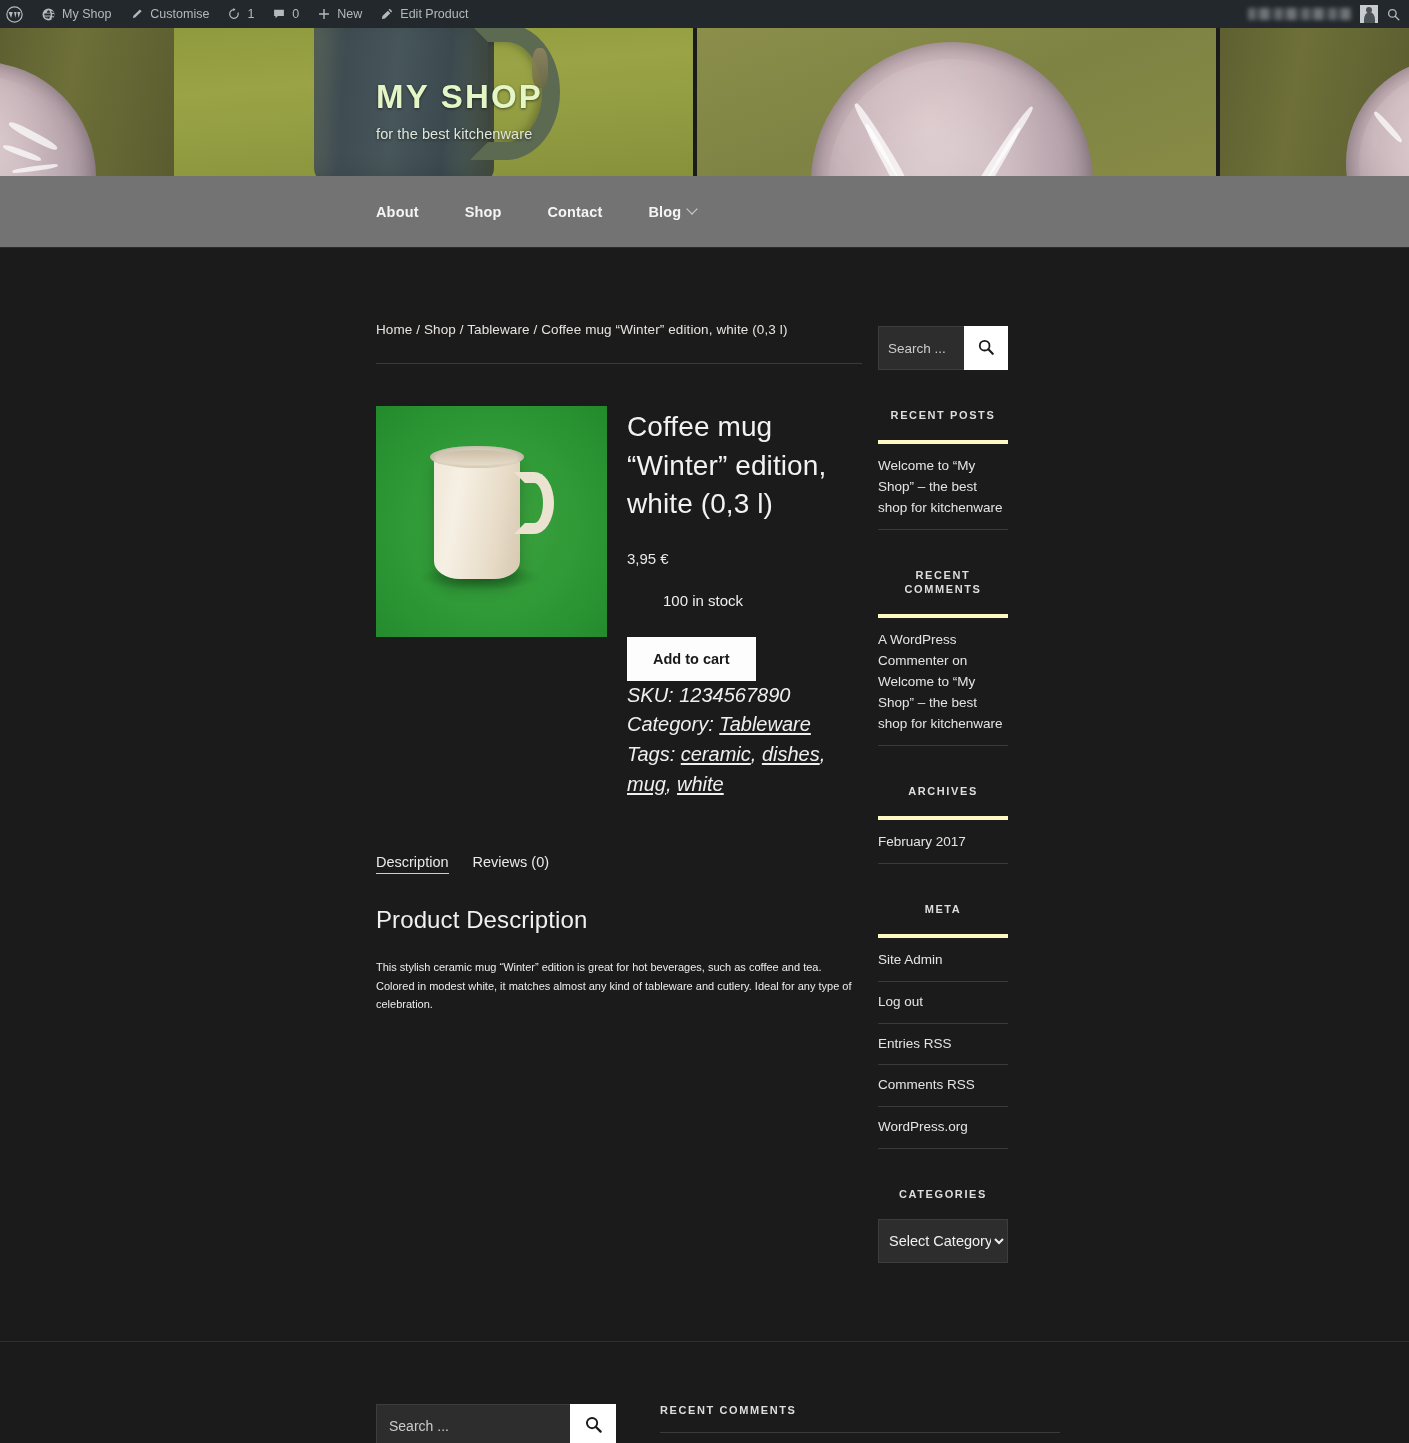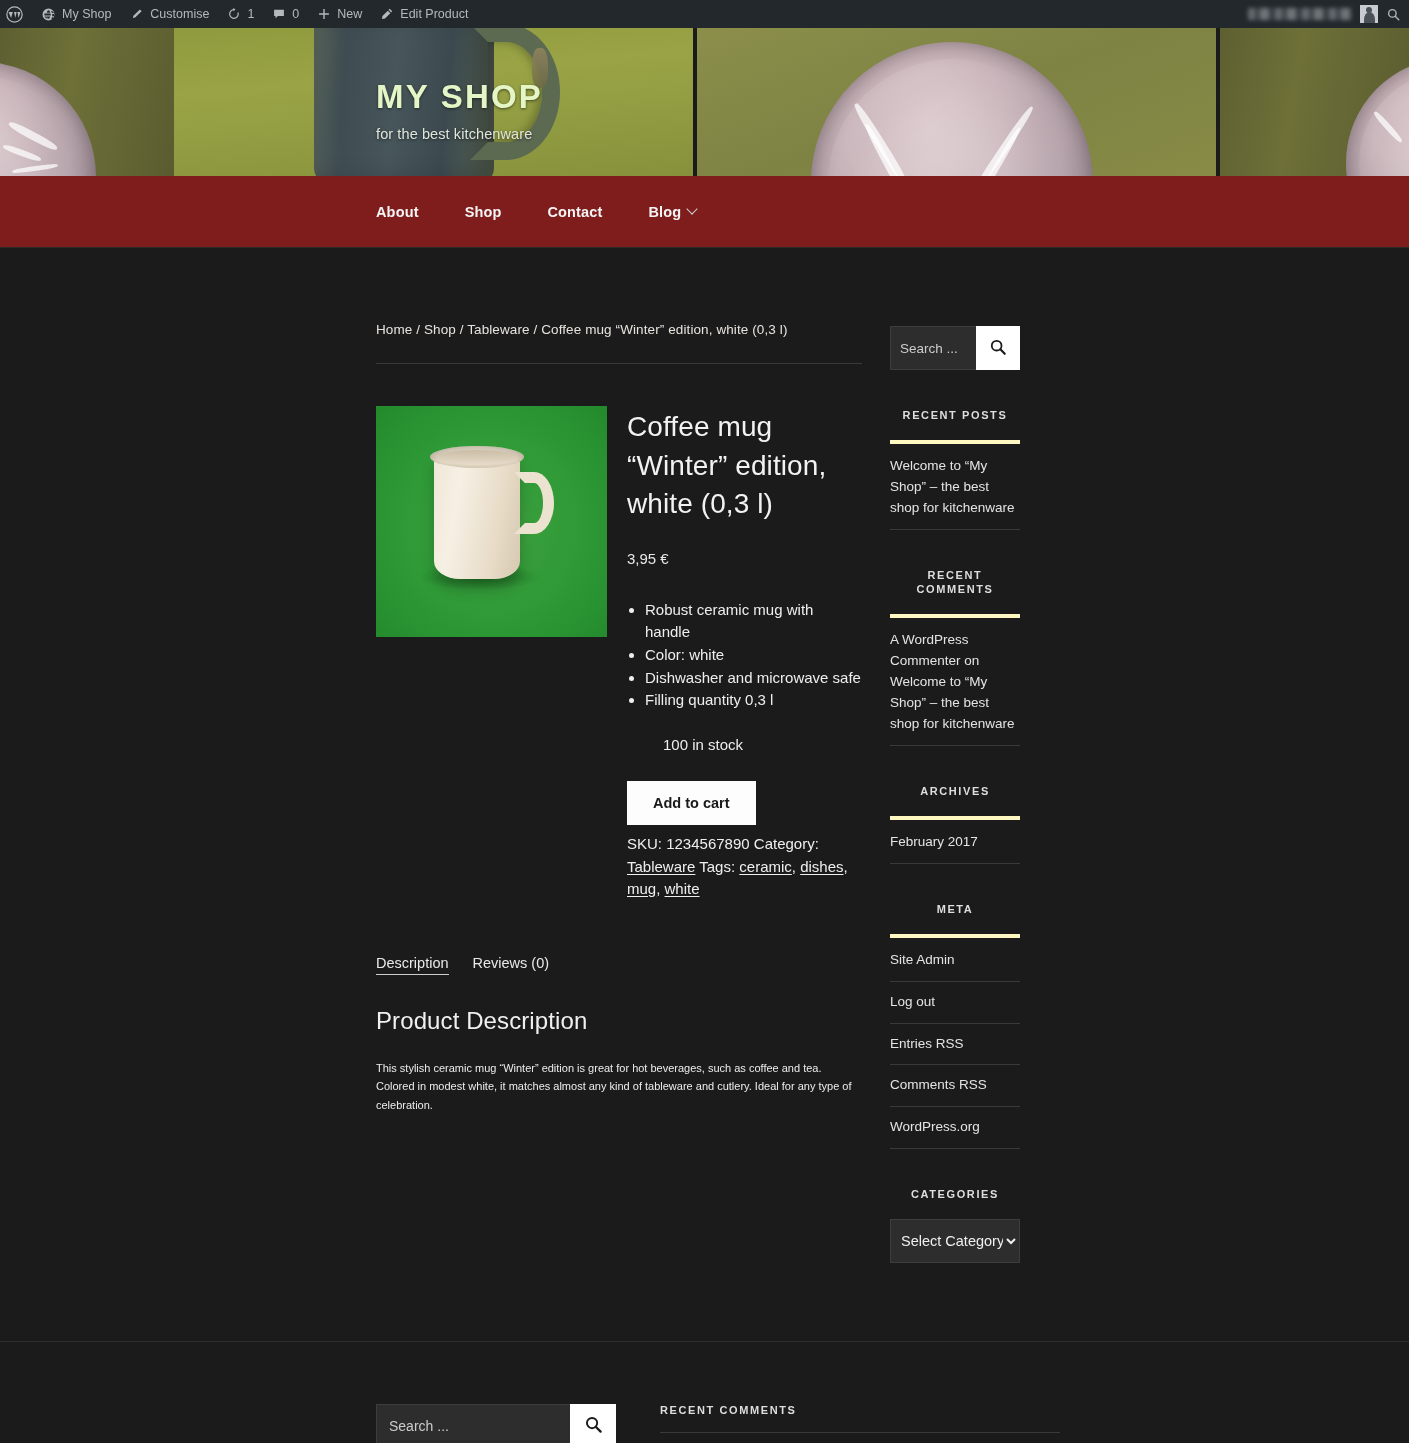--- a/index.html
+++ b/index.html
@@ -174,21 +174,21 @@
     margin-top: 13px;
     font-size: 14.5px;
     color: #dfe6dc;
     text-shadow: 0 1px 3px rgba(0,0,0,.6);
     letter-spacing: .1px;
   }
 
   
   .navbar {
     height: 72px;
-    background: #7f1d1d;
+    background: #737373;
     display: flex;
     align-items: center;
     padding-left: 376px;
     border-bottom: 1px solid #2a2a2a;
   }
   .nav-item {
     color: #f4f4f4;
     font-size: 14.5px;
     font-weight: 700;
     margin-right: 46px;
@@ -202,21 +202,21 @@
     border-right: 1.6px solid #cfcfcf;
     border-bottom: 1.6px solid #cfcfcf;
     transform: rotate(45deg);
     position: relative; top: -3px;
   }
 
   
   .content-wrap {
     display: flex;
     padding: 74px 0 0 376px;
-    gap: 28px;
+    gap: 16px;
     align-items: flex-start;
   }
   .main-col { width: 486px; }
   .side-col { width: 130px; padding-top: 4px; }
 
   .breadcrumb {
     color: #e8e3de;
     font-size: 13.5px;
     padding-bottom: 26px;
     border-bottom: 1px solid #3a3a3a;
@@ -301,24 +301,24 @@
     background: #fdfdfd;
     color: #1a1a1a;
     border: 0;
     font-size: 14.5px;
     font-weight: 700;
     padding: 14px 26px;
     font-family: "Liberation Sans", sans-serif;
     cursor: pointer;
   }
   .prod-meta {
-    margin-top: 8px;
     color: #efefef;
-    font-size: 15px;
+    font-size: 20px;
     line-height: 1.48;
+    font-style: italic;
   }
   .prod-meta a {
     color: #efefef;
     text-decoration: underline;
     text-underline-offset: 2px;
   }
 
   .tabs {
     margin-top: 55px;
     display: flex;
@@ -580,26 +580,20 @@
         <div class="cup"></div>
         <div class="cup-handle"></div>
         <div class="cup-rim"></div>
         <div class="cup-inner"></div>
       </div>
 
       <div class="prod-info">
         <h1 class="prod-title">Coffee mug “Winter” edition, white (0,3 l)</h1>
         <div class="prod-price">3,95&nbsp;€</div>
 
-        <ul class="prod-features">
-          <li>Robust ceramic mug with  handle</li>
-          <li>Color: white</li>
-          <li>Dishwasher and microwave safe</li>
-          <li>Filling quantity 0,3 l</li>
-        </ul>
 
         <div class="stock">100 in stock</div>
 
         <button class="add-cart">Add to cart</button>
 
         <div class="prod-meta">
           <span>SKU:</span>
           <span>1234567890</span>
           <span>Category:</span>
           <a href="#">Tableware</a>

